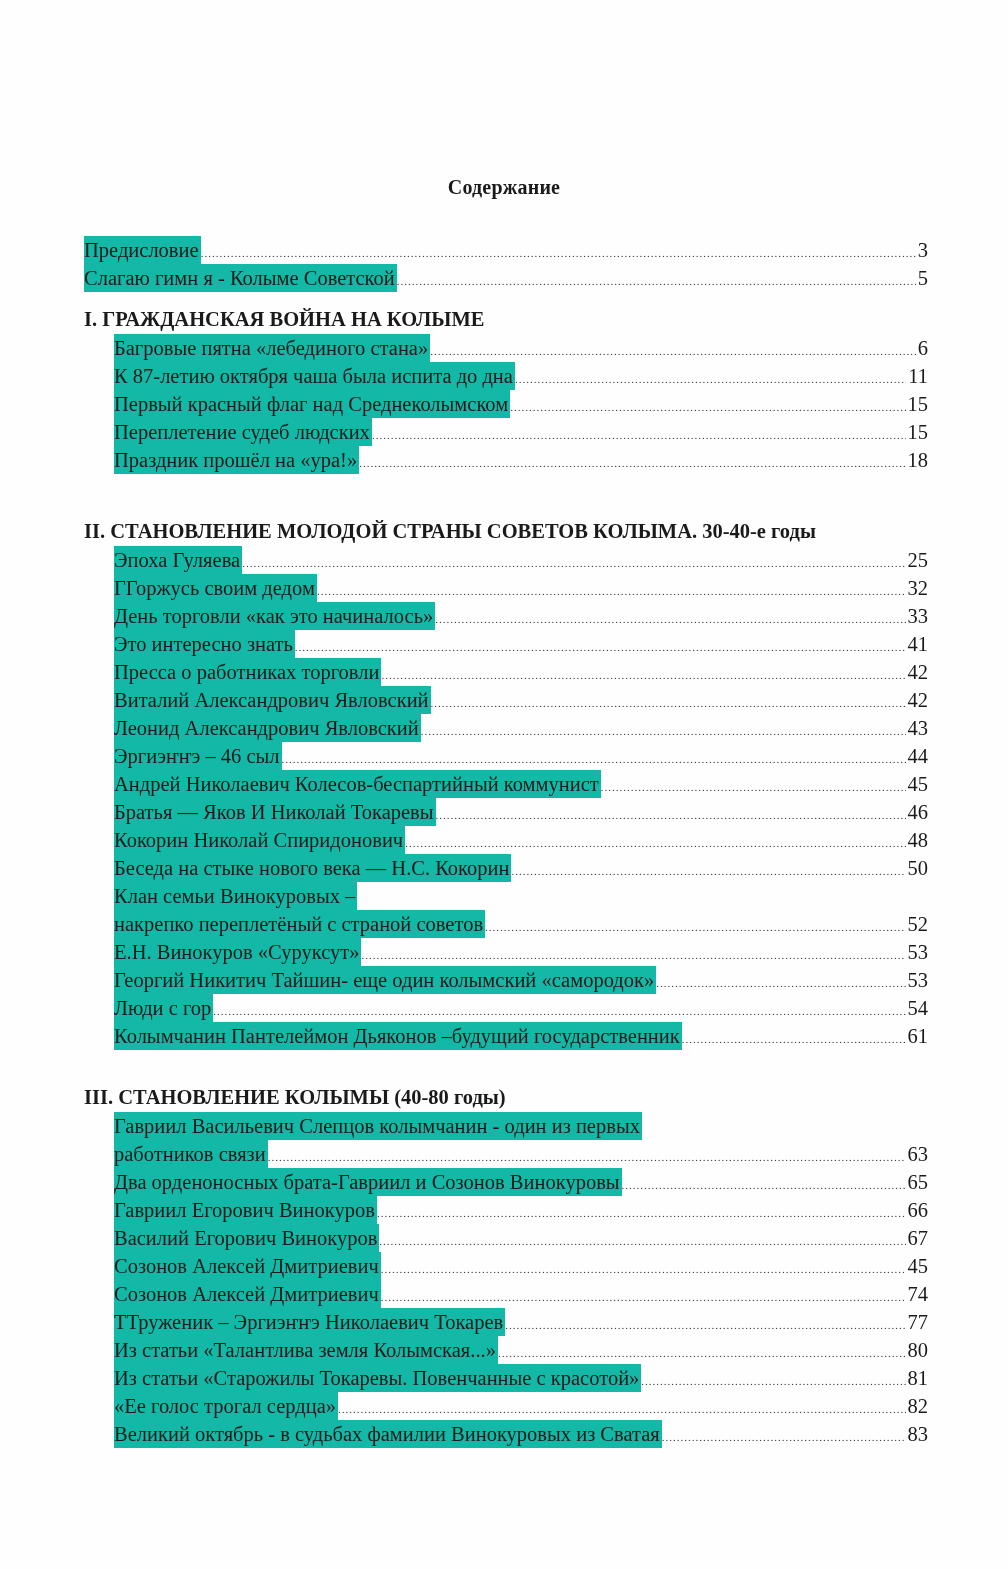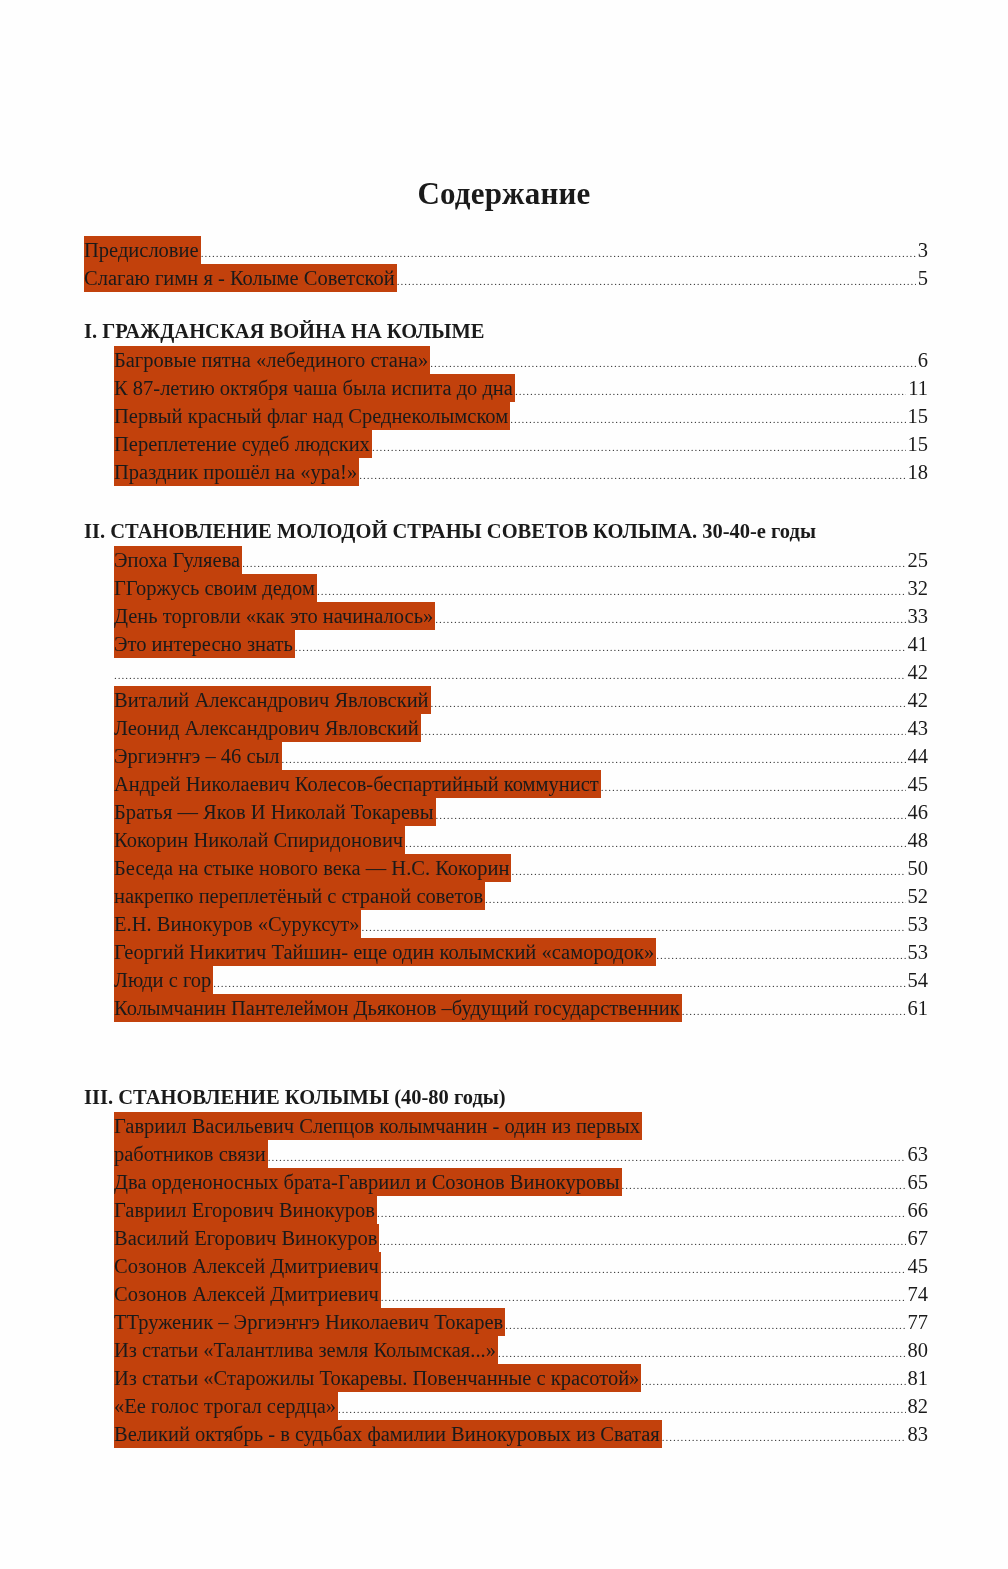--- a/index.html
+++ b/index.html
@@ -1,23 +1,23 @@
 <!DOCTYPE html>
 <html><head>
 <meta charset="utf-8">
 <style>
   html, body { margin: 0; padding: 0; background: #ffffff; }
   body { width: 1008px; height: 1569px; position: relative; overflow: hidden;
          font-family: "Liberation Serif", "DejaVu Serif", serif; color: #1a1a1a; }
   .page { position: absolute; left: 0; top: 0; width: 1008px; height: 1569px; background: #fefefe; }
   .title { position: absolute; left: 0; width: 1008px; top: 176px; text-align: center;
-           font-size: 31px; font-weight: bold; letter-spacing: 0.2px; }
+           font-size: 20px; font-weight: bold; letter-spacing: 0.2px; }
   .toc { position: absolute; left: 84px; width: 844px; }
   .row { position: relative; display: flex; align-items: baseline; height: 28px; font-size: 20.5px; line-height: 28px; }
-  .row .t { white-space: nowrap; background: #c2410c; padding-right: 2px; }
+  .row .t { white-space: nowrap; background: #14b8a6; padding-right: 2px; }
   .row .dots { flex: 1; overflow: hidden; white-space: nowrap; font-size: 11px; letter-spacing: 1px; color: #333; }
   .row .dots::after { content: "..........................................................................................................................................................................................................................................................................................................................................................................................."; }
   .row .p { white-space: nowrap; padding-left: 2px; }
   .row.sub { padding-left: 30px; }
   .sec { font-size: 20.5px; font-weight: bold; height: 30px; line-height: 30px; white-space: nowrap; }
 </style>
 </head>
 <body>
 
 <div class="page">
@@ -29,21 +29,21 @@
         <span class="dots"></span>
         <span class="p">3</span>
     </div>
     <div class="row">
       <span class="t">Слагаю гимн я - Колыме Советской</span>
         <span class="dots"></span>
         <span class="p">5</span>
     </div>
   </div>
 
-  <div class="toc" style="top:316px;">
+  <div class="toc" style="top:304px;">
     <div class="sec">I. ГРАЖДАНСКАЯ ВОЙНА НА КОЛЫМЕ</div>
     <div id="sec0">
         <div class="row sub">
           <span class="t">Багровые пятна «лебединого стана»</span>
           <span class="dots"></span>
           <span class="p">6</span>
         </div>
         <div class="row sub">
           <span class="t">К 87-летию октября чаша была испита до дна</span>
           <span class="dots"></span>
@@ -84,20 +84,21 @@
           <span class="t">День торговли «как это начиналось»</span>
           <span class="dots"></span>
           <span class="p">33</span>
         </div>
         <div class="row sub">
           <span class="t">Это интересно знать</span>
           <span class="dots"></span>
           <span class="p">41</span>
         </div>
         <div class="row sub">
+          <span class="t">Пресса о работниках торговли</span>
           <span class="dots"></span>
           <span class="p">42</span>
         </div>
         <div class="row sub">
           <span class="t">Виталий Александрович Явловский</span>
           <span class="dots"></span>
           <span class="p">42</span>
         </div>
         <div class="row sub">
           <span class="t">Леонид Александрович Явловский</span>
@@ -121,20 +122,23 @@
         </div>
         <div class="row sub">
           <span class="t">Кокорин Николай Спиридонович</span>
           <span class="dots"></span>
           <span class="p">48</span>
         </div>
         <div class="row sub">
           <span class="t">Беседа на стыке нового века — Н.С. Кокорин</span>
           <span class="dots"></span>
           <span class="p">50</span>
+        </div>
+        <div class="row sub">
+          <span class="t">Клан семьи Винокуровых –</span>
         </div>
         <div class="row sub">
           <span class="t">накрепко переплетёный с страной советов</span>
           <span class="dots"></span>
           <span class="p">52</span>
         </div>
         <div class="row sub">
           <span class="t">Е.Н. Винокуров «Суруксут»</span>
           <span class="dots"></span>
           <span class="p">53</span>

